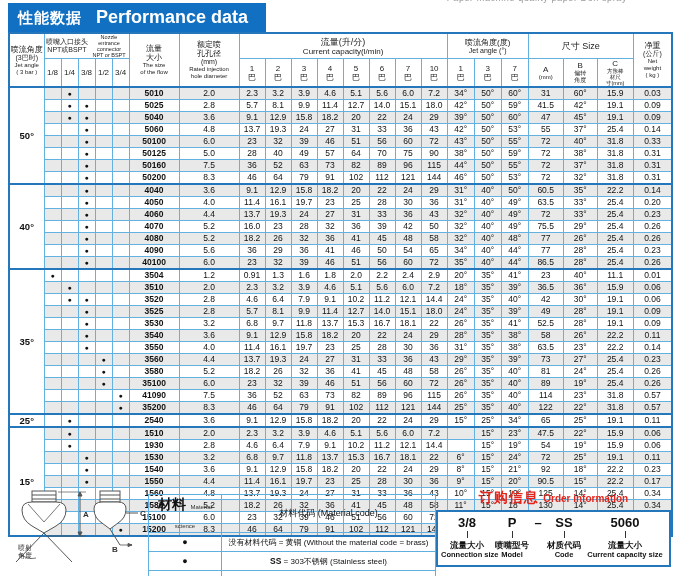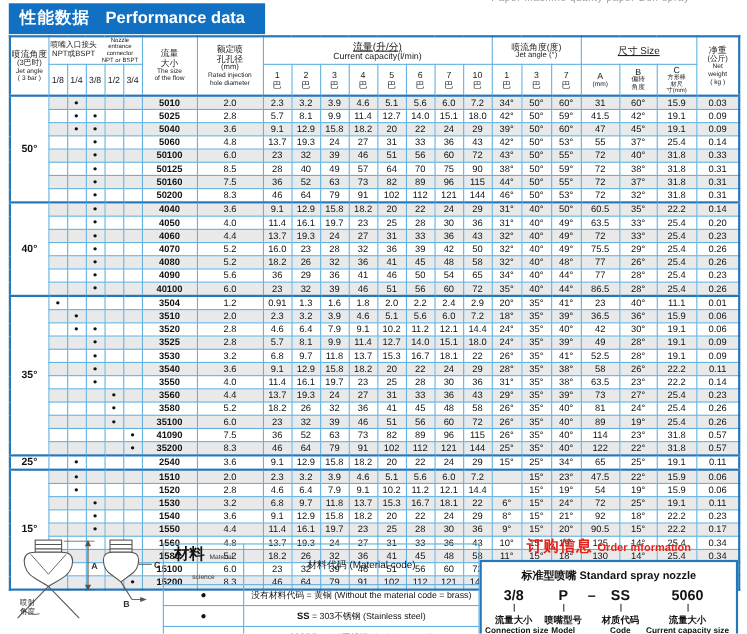--- a/index.html
+++ b/index.html
@@ -8,32 +8,32 @@
     background:#ffffff;font-family:"Liberation Sans",sans-serif;color:#111;
   }
   
   .top-note{position:absolute;top:0;right:52px;height:5px;overflow:hidden;}
   .top-note span{display:block;margin-top:-7px;color:#9a9a9a;font-size:9px;letter-spacing:.6px;}
 
   
   .banner{position:absolute;top:3px;left:8px;background:#1170c2;color:#fff;
     display:flex;align-items:baseline;gap:14px;padding:4px 18px 5px 10px;}
   .banner .zh{font-size:15px;font-weight:bold;letter-spacing:1px;}
-  .banner .en{font-size:15px;font-weight:bold;}
+  .banner .en{font-size:18px;font-weight:bold;}
 
   
   table.perf{position:absolute;top:32px;left:8px;width:663px;border-collapse:collapse;
     table-layout:fixed;border:2px solid #2577bb;}
   table.perf th,table.perf td{border:1px solid #62b1e0;padding:0;text-align:center;
     vertical-align:middle;overflow:hidden;white-space:nowrap;}
   table.perf thead th{background:#fff;font-weight:normal;color:#222;}
   table.perf thead tr.r1 th{height:24px;}
   table.perf thead tr.r2 th{height:19px;}
   table.perf thead tr:last-child th{border-bottom:2px solid #2577bb;}
-  .h9{font-size:9px;line-height:10px;text-decoration:underline;}
+  .h9{font-size:9px;line-height:10px;}
   .h8{font-size:8px;line-height:9px;}
   .h7{font-size:7px;line-height:8px;}
   .h6{font-size:6px;line-height:7px;}
   .h5{font-size:5.5px;line-height:6px;}
   .conn-head{display:flex;align-items:center;justify-content:center;gap:3px;}
   table.perf tbody td{height:11px;line-height:11px;font-size:8.5px;color:#111;}
   tbody tr.stripe td{background:#e9e9e9;}
   tbody tr.group-start td{border-top:2px solid #2577bb;}
   table.perf td.group-label{background:#fff !important;font-weight:bold;font-size:9.5px;}
   table.perf td.model{font-weight:bold;margin-top:12px;}
@@ -340,21 +340,21 @@
         <td>31.8</td>
         <td>0.33</td>
       </tr>
       <tr>
         <td class="conn-dot"></td>
         <td class="conn-dot"></td>
         <td class="conn-dot">●</td>
         <td class="conn-dot"></td>
         <td class="conn-dot"></td>
         <td class="model">50125</td>
-        <td>8.5</td>
+        <td>5.0</td>
         <td>28</td>
         <td>40</td>
         <td>49</td>
         <td>57</td>
         <td>64</td>
         <td>70</td>
         <td>75</td>
         <td>90</td>
         <td>38°</td>
         <td>50°</td>
@@ -919,21 +919,21 @@
         <td>22°</td>
         <td>15.9</td>
         <td>0.06</td>
       </tr>
       <tr>
         <td class="conn-dot"></td>
         <td class="conn-dot">●</td>
         <td class="conn-dot"></td>
         <td class="conn-dot"></td>
         <td class="conn-dot"></td>
-        <td class="model">1520</td>
+        <td class="model">1930</td>
         <td>2.8</td>
         <td>4.6</td>
         <td>6.4</td>
         <td>7.9</td>
         <td>9.1</td>
         <td>10.2</td>
         <td>11.2</td>
         <td>12.1</td>
         <td>14.4</td>
         <td></td>
@@ -1183,21 +1183,20 @@
         </tr>
       </tbody>
   </table>
 
   <div class="order">
     <div class="order-title">
       <span class="zh">订购信息</span>
       <span class="en">Order information</span>
     </div>
     <div class="order-box">
-      <div class="bt">标准型喷嘴 Standard spray nozzle</div>
       <div class="ogrid" id="order-codes">
           <div class="code">3/8</div>
           <div class="code">P</div>
           <div class="code">–</div>
           <div class="code">SS</div>
           <div class="code">5060</div>
         </div>
       <div class="ogrid" id="order-ticks">
           <div>
             <div class="tick"></div>

